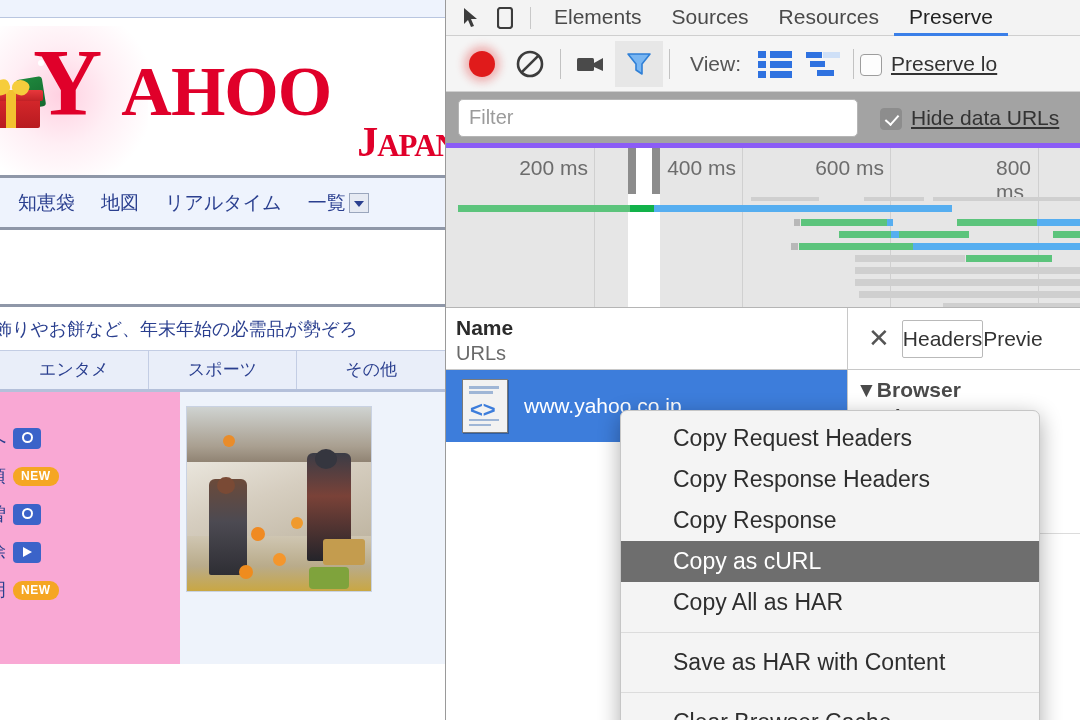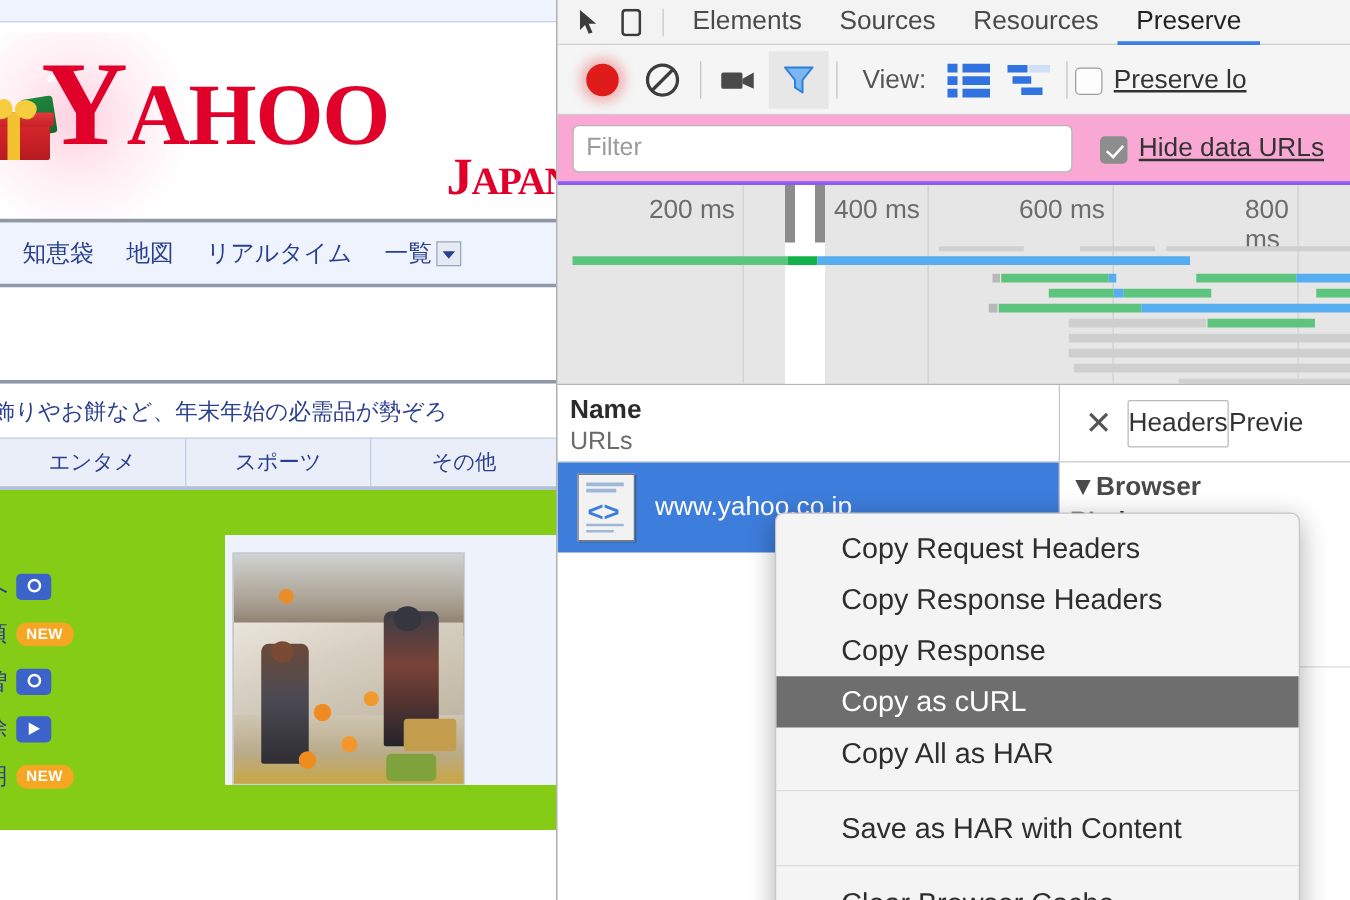--- a/index.html
+++ b/index.html
@@ -69,21 +69,21 @@
     width: 430px; height: 120px;
     color: #e0002a;
     font-family: "Liberation Serif", serif;
     letter-spacing: -1px;
   }
   .yahoo-main {
     font-size: 96px; font-weight: 700; line-height: 0.9;
     font-family: "Liberation Serif", serif;
     display: block;
   }
-  .yahoo-main .sm { font-size: 70px; }
+  .yahoo-main .sm { font-size: 70px; margin-left: 20px; }
   .yahoo-sub {
     position: absolute; right: 6px; top: 78px;
     font-size: 42px; font-weight: 700;
     font-family: "Liberation Serif", serif;
   }
   .yahoo-sub .sm { font-size: 31px; }
 
   .yj-nav {
     height: 52px; background: #eef3fd;
     border-bottom: 3px solid #8f97a8;
@@ -124,21 +124,21 @@
     display: flex; align-items: center;
     font-size: 17px; color: #2a3f8f;
   }
   .yj-tab {
     flex: 1; text-align: center; cursor: pointer;
     border-right: 1px solid #c3cde4;
     line-height: 38px;
   }
   .yj-tab:last-child { border-right: none; }
 
-  .yj-body { display: flex; height: 272px; background: #84cc16; align-items: center; }
+  .yj-body { display: flex; height: 272px; background: #f9a8d4; }
   .yj-left {
     width: 180px; padding: 34px 0 0 0;
     display: flex; flex-direction: column; gap: 14px;
     font-size: 18px; color: #2a3f8f;
     overflow: hidden;
   }
   .yj-li { display: flex; align-items: center; gap: 7px; margin-left: -12px; white-space: nowrap; }
   .ico-cam {
     width: 28px; height: 21px; background: #3b63c9; border-radius: 4px;
     position: relative; flex: none;
@@ -238,22 +238,22 @@
   }
   .chk.checked { background: #8d8d8d; border-color: #8d8d8d; }
   .chk.checked::after {
     content:""; position:absolute; left:7px; top:3px;
     width:6px; height:11px; border: solid #ffffff;
     border-width: 0 2.6px 2.6px 0; transform: rotate(42deg);
   }
   .tb-check { display: flex; align-items: flex-end; gap: 9px; font-size: 21px; color: #333; white-space: nowrap; text-decoration: underline; }
 
   .dt-filterbar {
-    height: 56px; background: #f9a8d4;
-    border-bottom: 3px solid #8b5cf6;
+    height: 56px; background: #a3a3a3;
+    border-bottom: 5px solid #8b5cf6;
     display: flex; align-items: center; padding: 0 12px;
   }
   .filter-input {
     width: 400px; height: 38px;
     border: 1px solid #b5b5b5; border-radius: 5px;
     background: #ffffff; font-size: 20px; color: #333;
     padding: 0 10px; outline: none;
     font-family: "Liberation Sans", sans-serif;
   }
   .filter-input::placeholder { color: #9b9b9b; }

